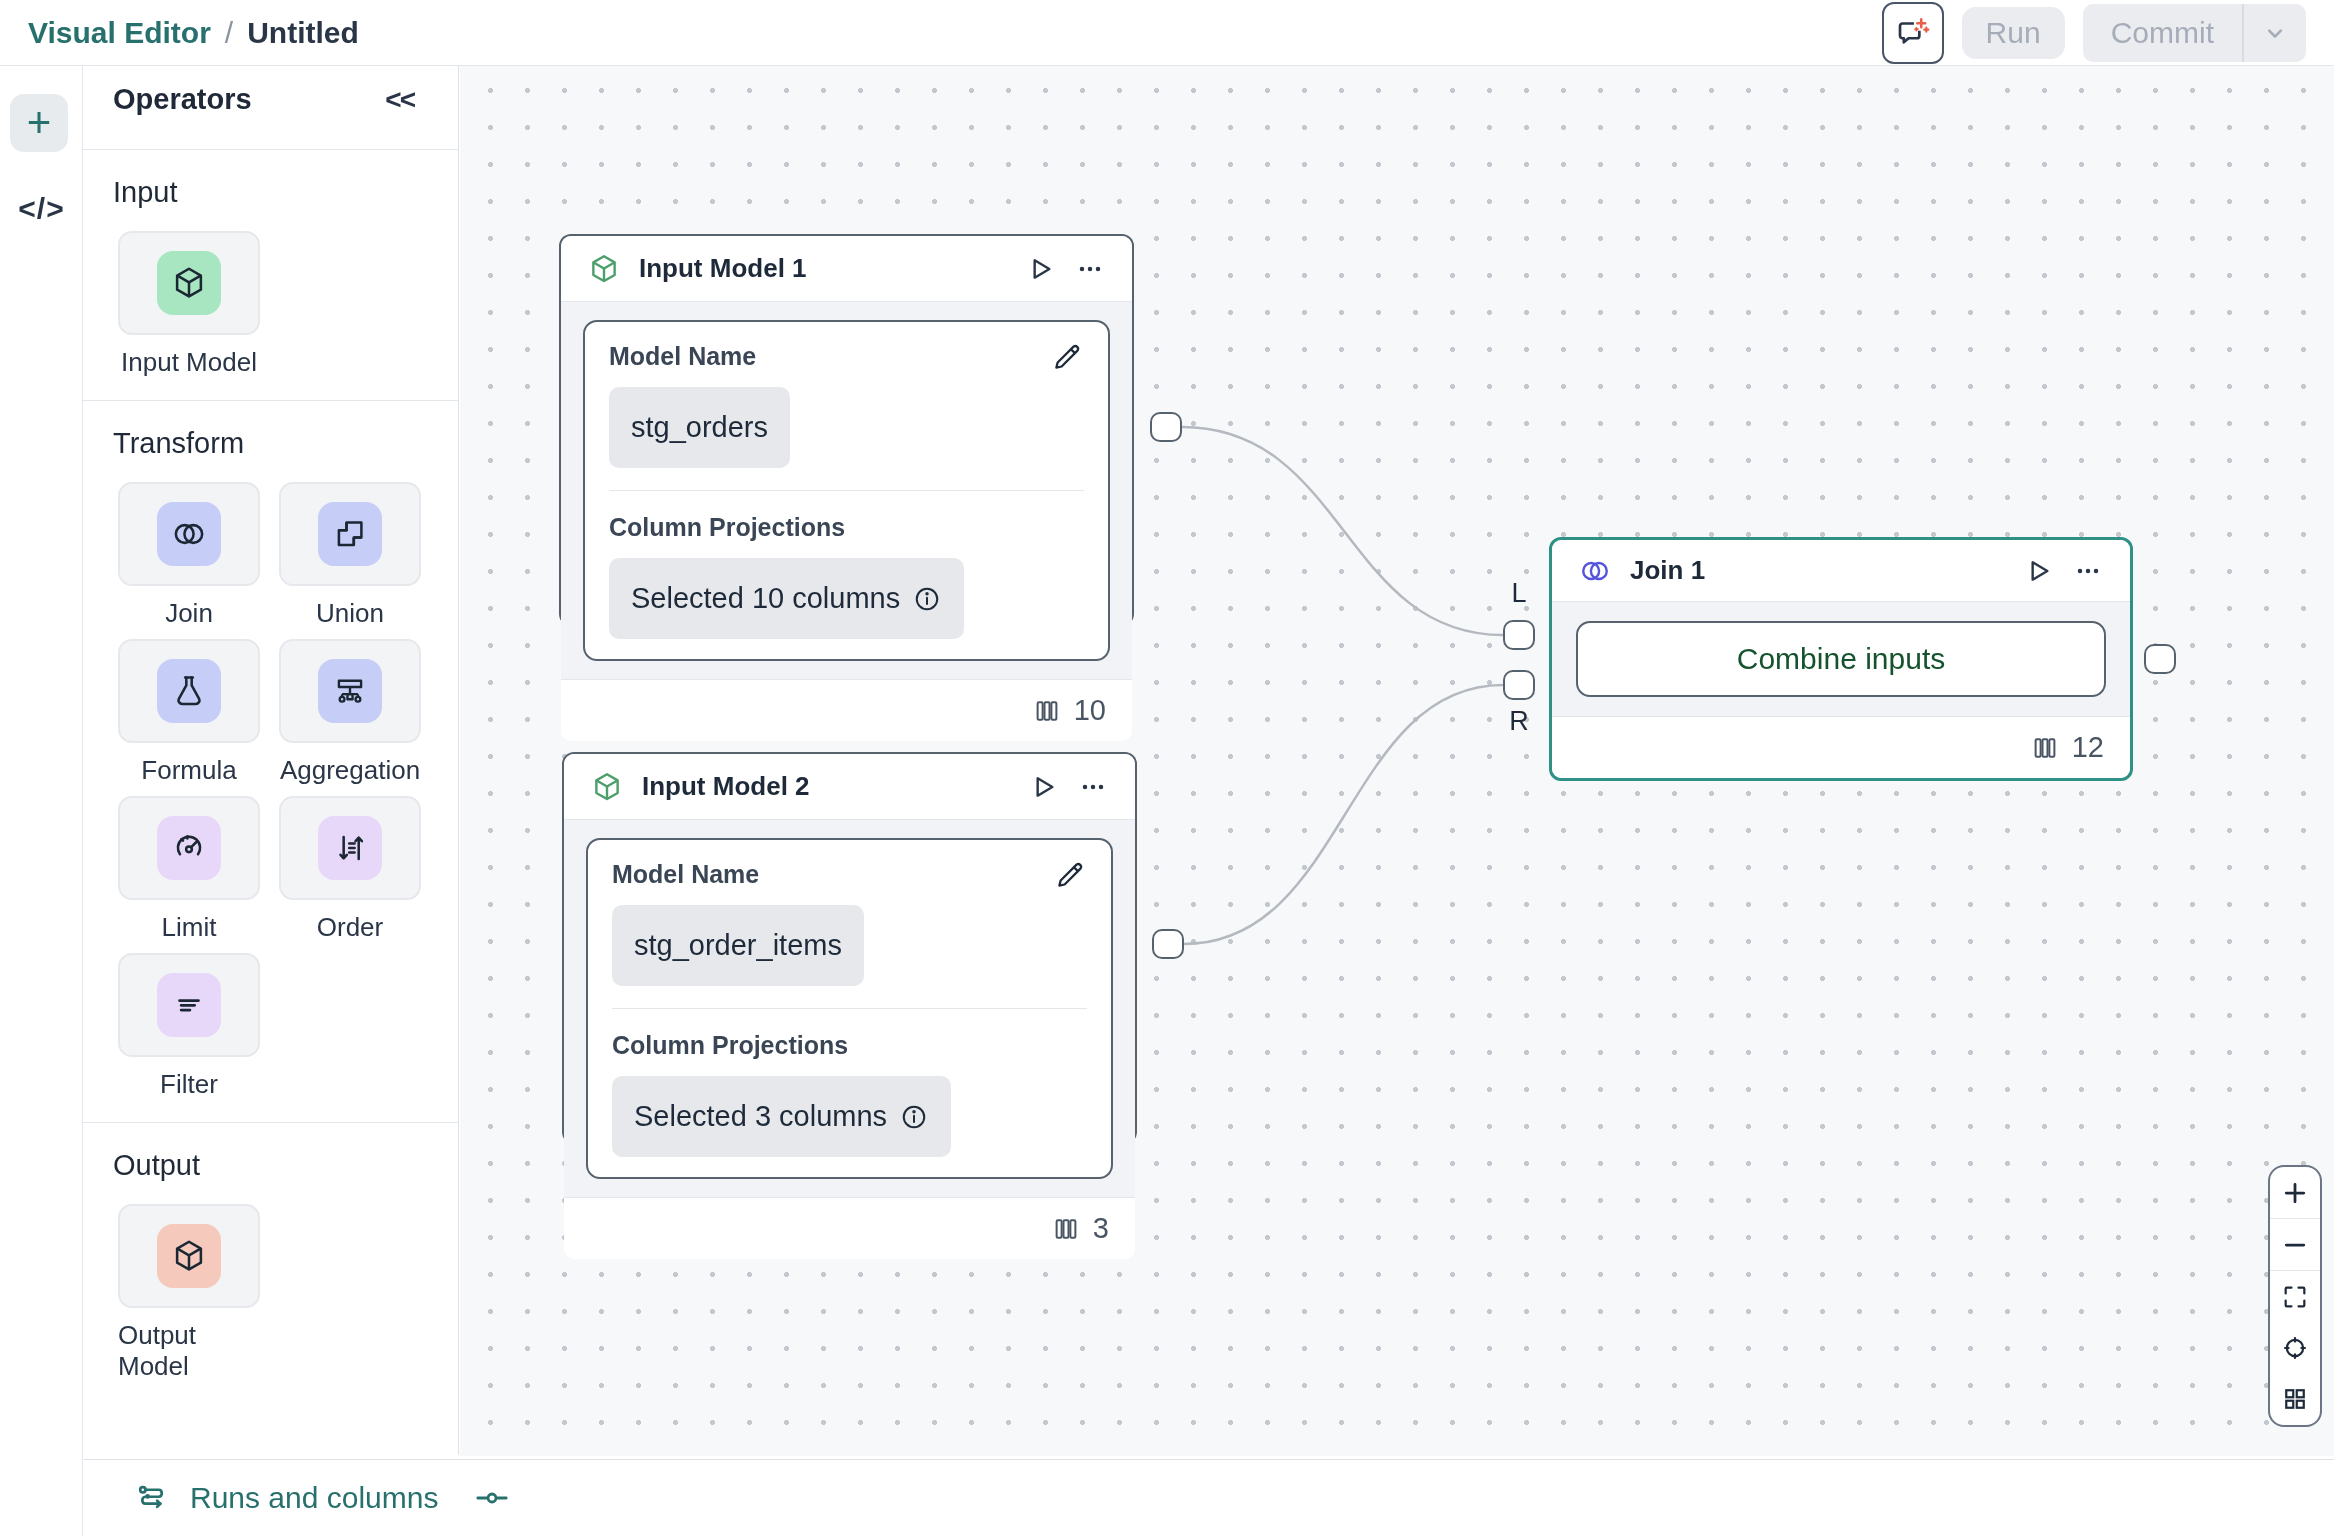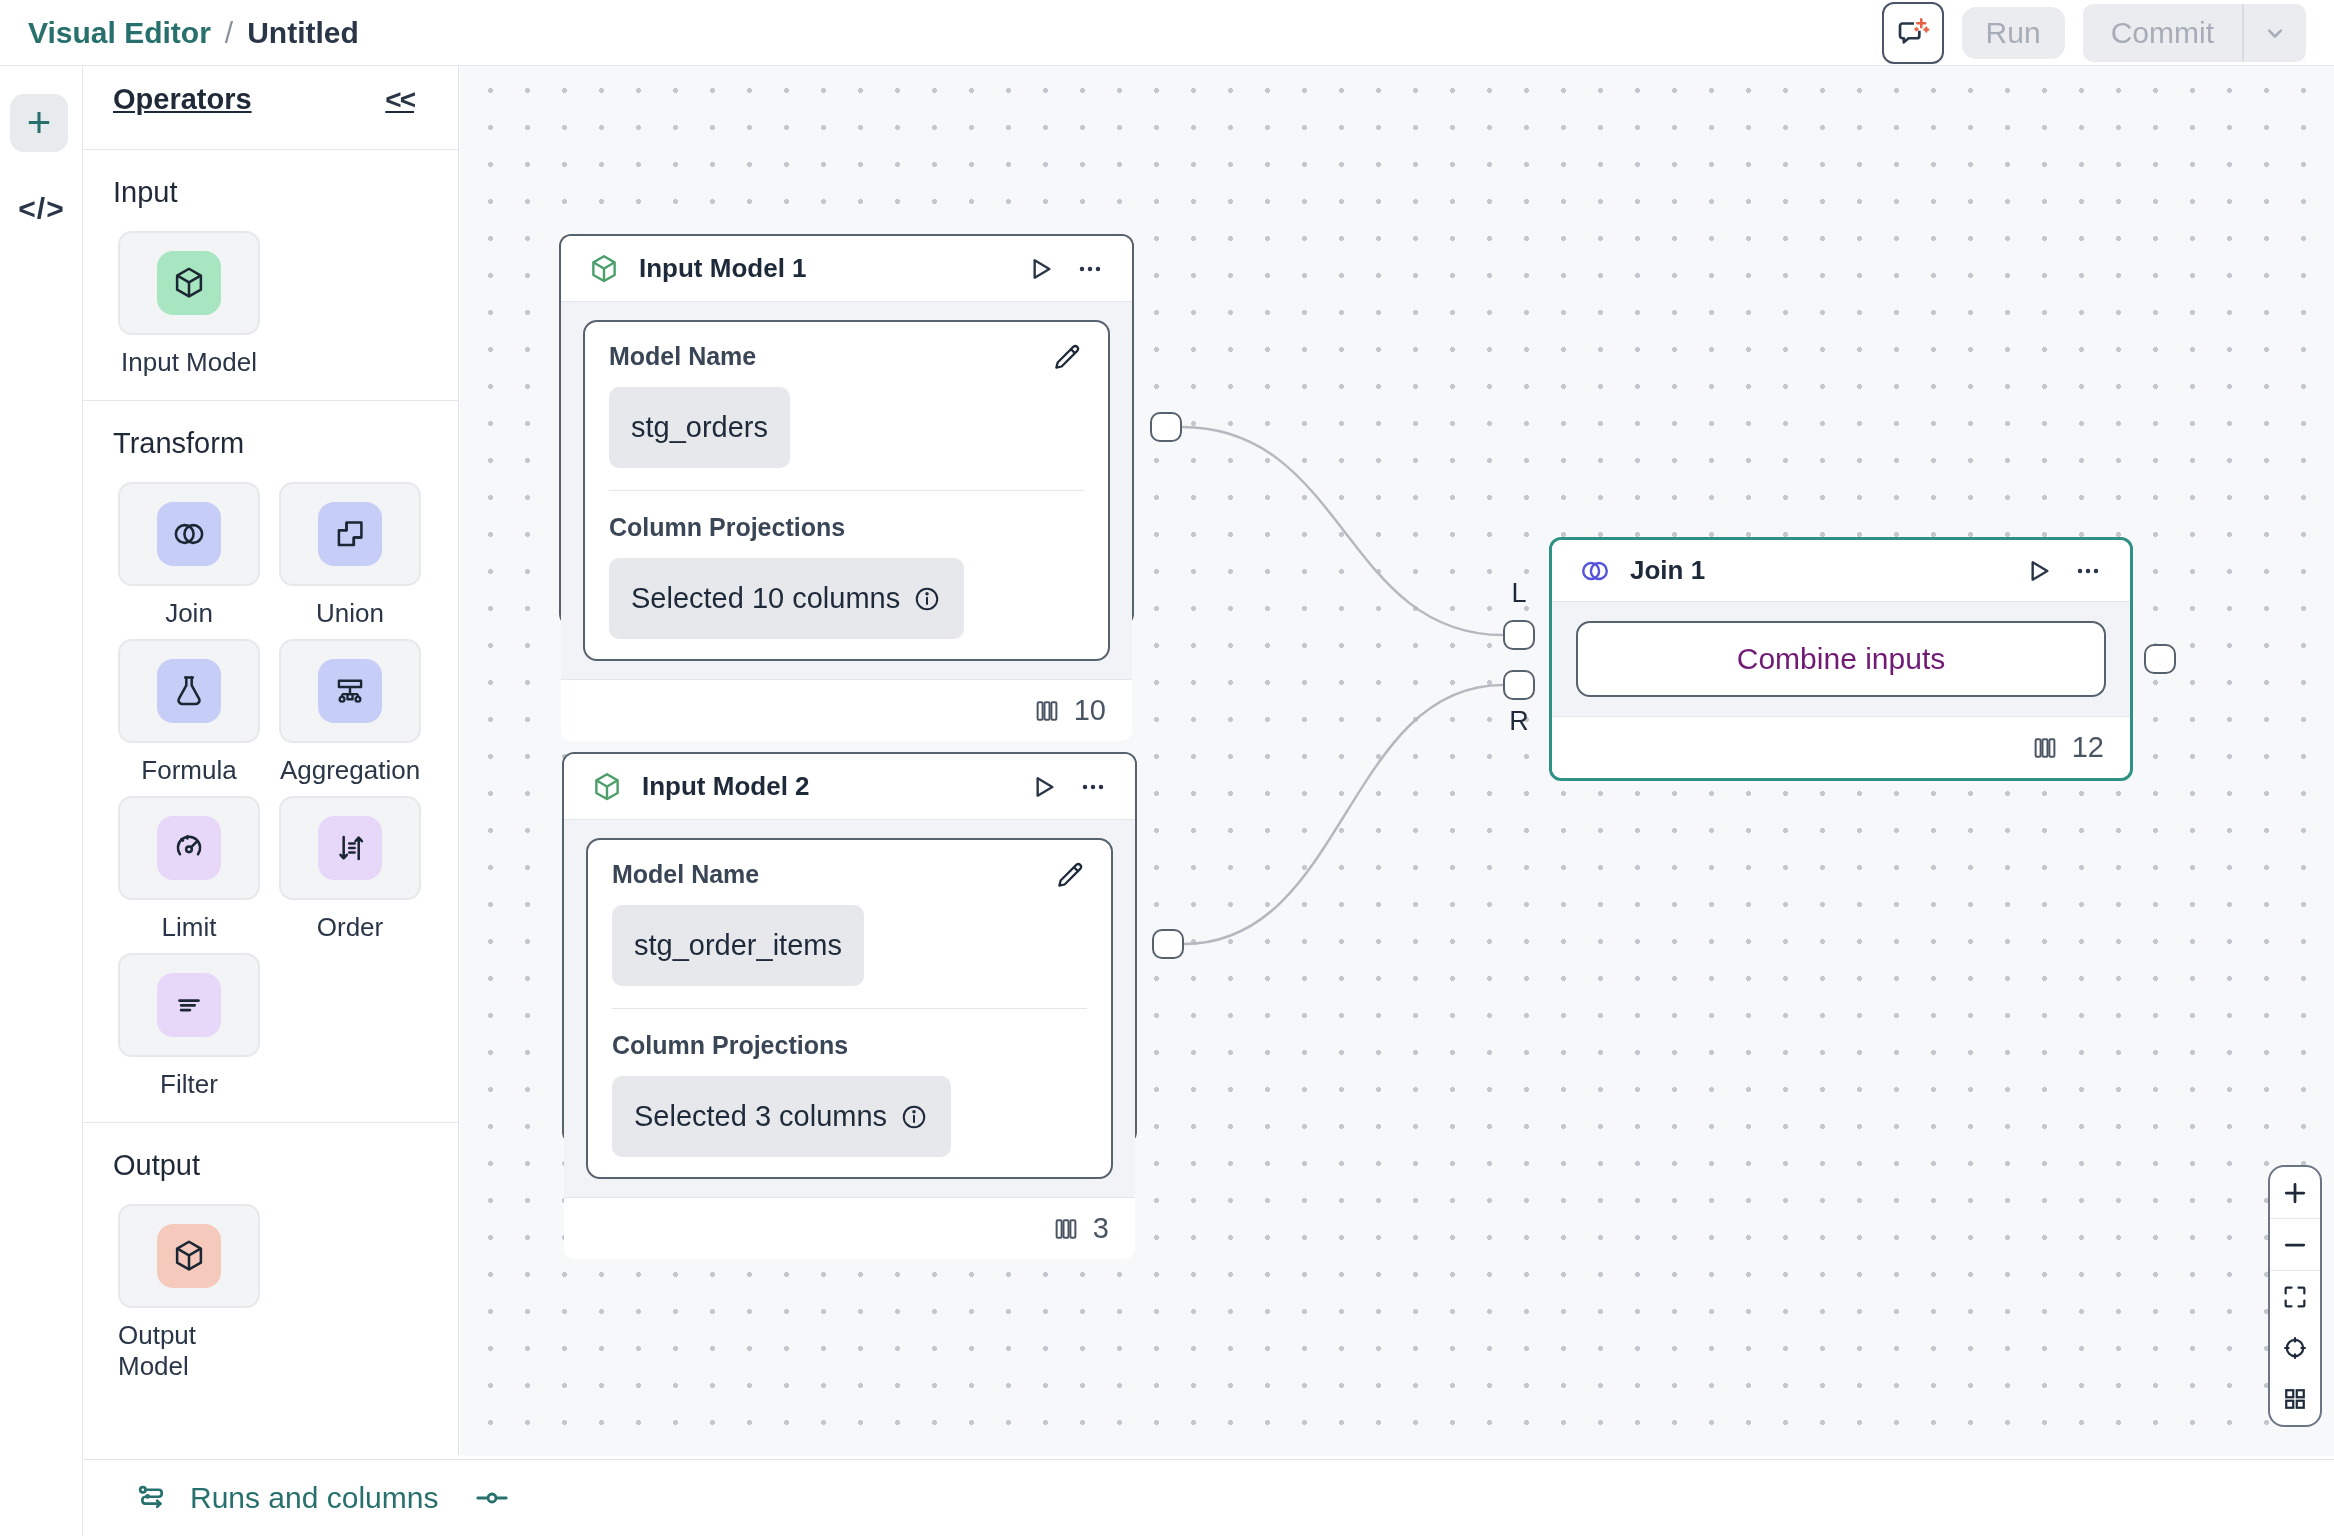--- a/index.html
+++ b/index.html
@@ -26,21 +26,21 @@
 
   
   .rail { position:absolute; left:0; top:66px; width:83px; height:1470px; background:#fff; border-right:1px solid #e3e6ea; }
   .rail-add { position:absolute; left:10px; top:28px; width:58px; height:58px; background:#e8ebee; border-radius:14px;
               display:flex; align-items:center; justify-content:center; color:#27706d; font-size:42px; font-weight:400; cursor:pointer; }
   .rail-code { position:absolute; left:0; top:118px; width:83px; height:50px; display:flex; align-items:center; justify-content:center;
                color:#2a3647; font-size:30px; font-weight:700; letter-spacing:1px; cursor:pointer; }
 
   
   .panel { position:absolute; left:83px; top:66px; width:376px; height:1389px; background:#fff; border-right:1px solid #dde1e6; }
-  .panel-head { height:84px; display:flex; align-items:center; justify-content:space-between; padding:0 44px 16px 30px; border-bottom:1px solid #e3e6ea;text-decoration:underline; }
+  .panel-head { height:84px; display:flex; align-items:center; justify-content:space-between; padding:0 44px 16px 30px; border-bottom:1px solid #e3e6ea; }
   .panel-title { font-size:29px; font-weight:700; color:#1f2937; }
   .panel-collapse { font-size:28px; font-weight:700; color:#2a3647; letter-spacing:-2px; cursor:pointer; }
   .section { padding:26px 20px 22px 30px; }
   .section + .section { border-top:1px solid #e3e6ea; }
   .section-label { font-size:29px; font-weight:500; color:#1f2937; margin-bottom:22px; }
   .tile-grid { display:grid; grid-template-columns:142px 142px; column-gap:19px; row-gap:10px; padding-left:5px; }
   .tile-block { display:flex; flex-direction:column; align-items:center; cursor:grab; }
   .tile { width:142px; height:104px; background:#f3f4f6; border:2px solid #e6e8ec; border-radius:14px;
           display:flex; align-items:center; justify-content:center; }
   .tile-icon { width:64px; height:64px; border-radius:16px; display:flex; align-items:center; justify-content:center; color:#1b2733; }
@@ -64,21 +64,21 @@
   .inner-card { background:#fff; border:2px solid #57626f; border-radius:14px; padding:20px 24px; position:relative; height:100%; }
   .field-label { font-size:25px; font-weight:700; color:#3a4656; margin-bottom:16px; }
   .pencil { position:absolute; right:24px; top:18px; color:#1e2a3a; cursor:pointer; }
   .chip { display:inline-flex; align-items:center; gap:12px; background:#e6e8eb; border-radius:10px; padding:24px 22px;
           font-size:29px; color:#1e2a3a; }
   .card-divider { border:none; border-top:1px solid #e3e6ea; margin:22px 0; }
   .node-foot { height:62px; min-height:62px; background:#fff; border-top:1px solid #e3e6ea; display:flex; align-items:center;
                justify-content:flex-end; gap:12px; padding:0 26px; border-radius:0 0 10px 10px; }
   .col-count { font-size:29px; font-weight:500; color:#4a5564; }
   .combine-btn { margin:16px 24px; height:76px; background:#fff; border:2px solid #57626f; border-radius:14px;
-                 display:flex; align-items:center; justify-content:center; font-size:30px; color:#701a75; cursor:pointer; }
+                 display:flex; align-items:center; justify-content:center; font-size:30px; color:#14532d; cursor:pointer; }
   .join-body { flex:1; background:#f1f3f6; display:flex; flex-direction:column; justify-content:center; }
 
   .port { position:absolute; width:32px; height:30px; background:#fff; border:2.5px solid #57626f; border-radius:10px; cursor:crosshair; }
   .port-label { position:absolute; width:36px; text-align:center; font-size:27px; font-weight:500; color:#1e2a3a; }
 
   
   .zoombar { position:absolute; left:2268px; top:1165px; width:54px; height:262px; background:#fff; border:2px solid #6b7585;
              border-radius:16px; display:flex; flex-direction:column; }
   .zoom-btn { flex:1; display:flex; align-items:center; justify-content:center; color:#1e2a3a; cursor:pointer; }
   .zoom-sep { height:1px; background:#e3e6ea; }

